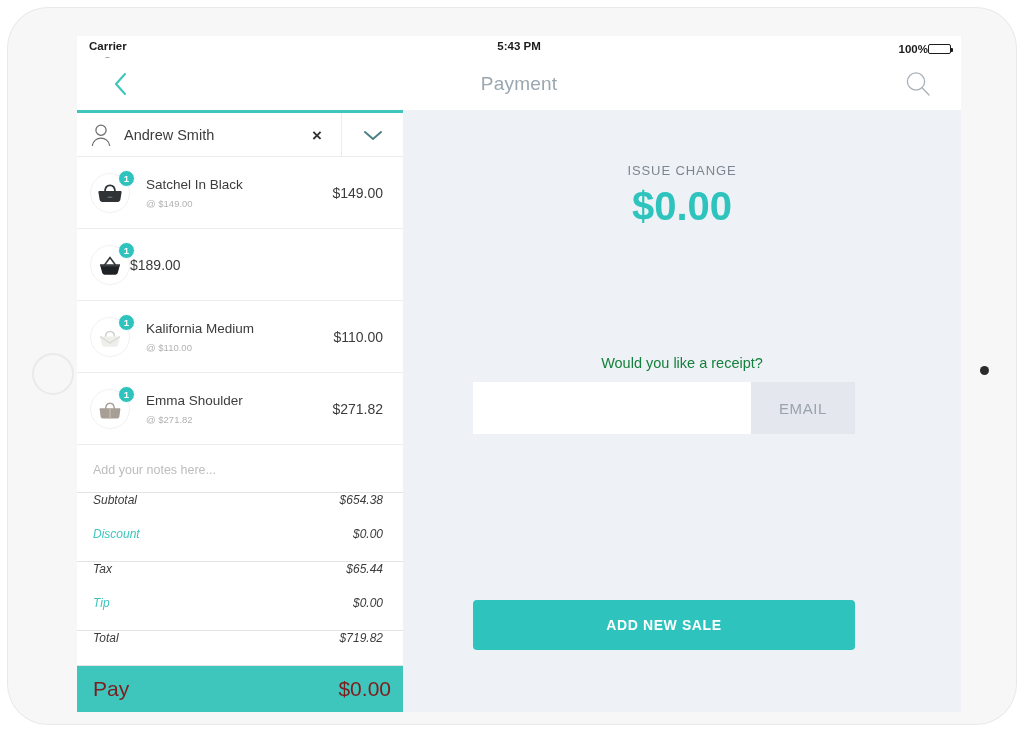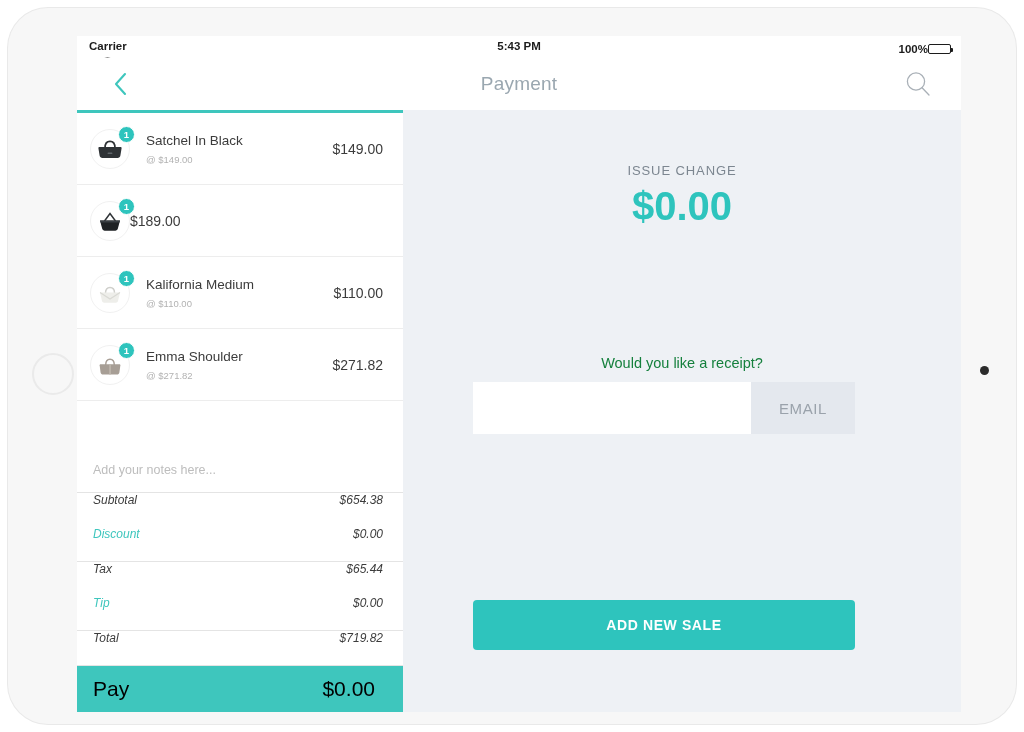--- a/index.html
+++ b/index.html
@@ -210,22 +210,22 @@
   .totals-row .lbl { color: #3c3c3c; }
   .totals-row.link .lbl { color: #3ec6bd; }
   .totals-row .val { color: #3c3c3c; }
 
   #pay-bar {
     height: 46px;
     background: #3ec6bd;
     display: flex;
     align-items: center;
     justify-content: space-between;
-    padding: 0 28px 0 16px;
-    color: #000000;
+    padding: 0 12px 0 16px;
+    color: #7f1d1d;
     flex: none;
   }
   #pay-label { font-size: 21px; }
   #pay-amount { font-size: 21px; }
 
   
   #right-panel {
     flex: 1;
     background: #eef1f5;
     position: relative;
@@ -326,20 +326,35 @@
           <circle cx="13" cy="12.5" r="8.6" stroke="#a9b0b7" stroke-width="1.3" fill="none"></circle>
           <path d="M19.3 19 26 26" stroke="#a9b0b7" stroke-width="1.3" fill="none" stroke-linecap="round"></path>
         </svg>
       </div>
     </div>
 
     <div id="content">
 
       <div id="left-panel">
 
+        <div id="customer-row">
+          <span id="customer-icon">
+            <svg width="22" height="24" viewBox="0 0 22 24">
+              <circle cx="11" cy="7.2" r="5.1" stroke="#6c6c6c" stroke-width="1.25" fill="none"></circle>
+              <path d="M2.4 22.4a8.7 8.7 0 0 1 17.2 0" stroke="#6c6c6c" stroke-width="1.25" fill="none" stroke-linecap="round"></path>
+            </svg>
+          </span>
+          <span id="customer-name">Andrew Smith</span>
+          <span id="customer-clear">×</span>
+          <span id="customer-expand">
+            <svg width="22" height="14" viewBox="0 0 22 14">
+              <path d="M3 4 11 11 19 4" stroke="#4b7f86" stroke-width="1.9" fill="none" stroke-linecap="round" stroke-linejoin="round"></path>
+            </svg>
+          </span>
+        </div>
 
         <div id="cart-scroll">
 
           <div class="cart-item">
             <span class="thumb-wrap">
               <span class="thumb">
                 <svg width="30" height="26" viewBox="0 0 30 26">
                   <path d="M10 12c0-4 1.7-6.6 5-6.6S20 8 20 12" stroke="#2f3336" stroke-width="1.7" fill="none"></path>
                   <path d="M4.5 11h21c0.7 0 1.2 .5 1.1 1.2l-1.2 7.4c-.2 1.4-1.4 2.4-2.8 2.4H7.4c-1.4 0-2.6-1-2.8-2.4L3.4 12.2C3.3 11.5 3.8 11 4.5 11z" fill="#2f3336"></path>
                   <rect x="12.6" y="16.6" width="4.8" height="1.5" rx=".7" fill="#60666a"></rect>

